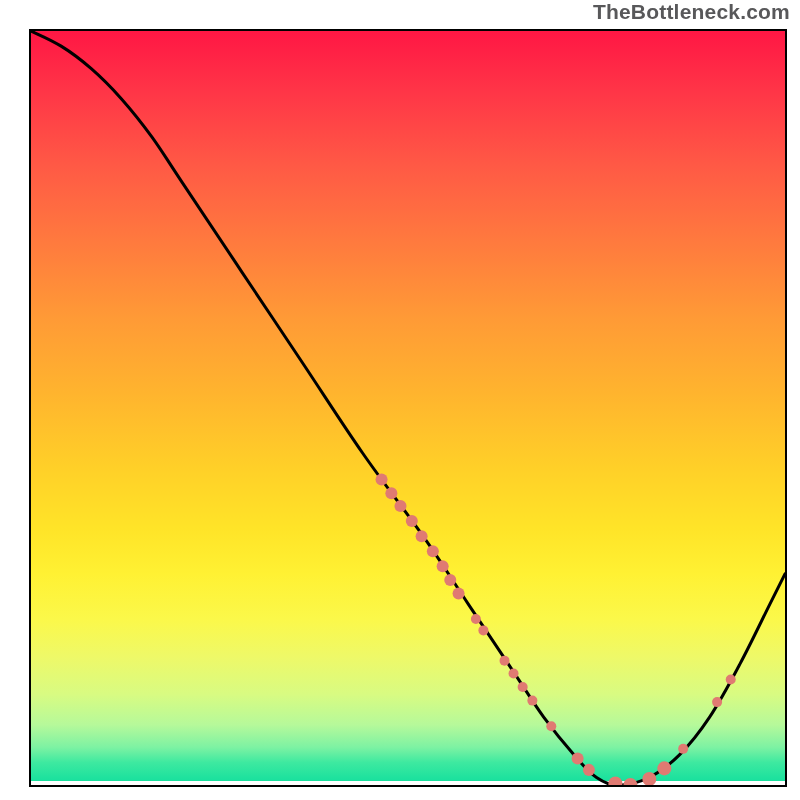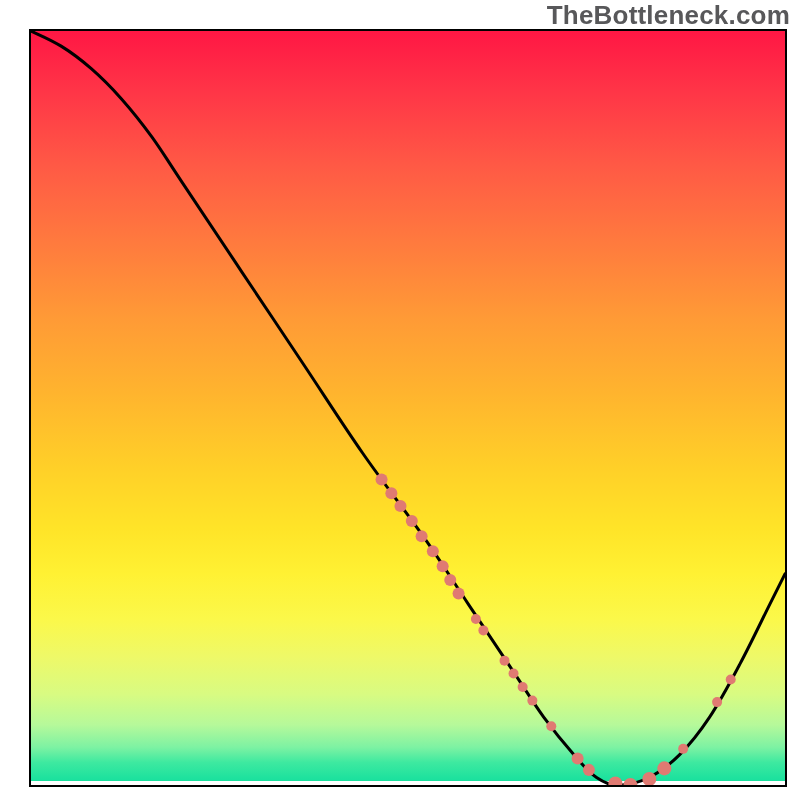--- a/index.html
+++ b/index.html
@@ -70,21 +70,21 @@
     position: absolute;
     inset: 0;
     width: 100%;
     height: 100%;
   }
   .watermark {
     position: absolute;
     top: 0;
     right: 10px;
     color: #58585a;
-    font-size: 26px;
+    font-size: 21px;
     font-weight: 600;
     letter-spacing: 0.2px;
     font-family: Arial, Helvetica, sans-serif;
   }
 </style>
 </head>
 <body>
 
 <div class="outer">
   <div class="watermark">TheBottleneck.com</div>

